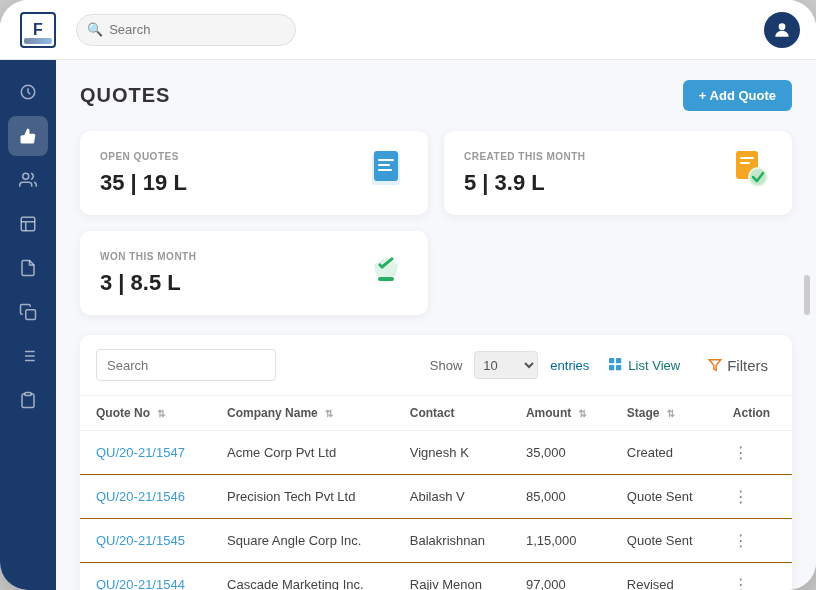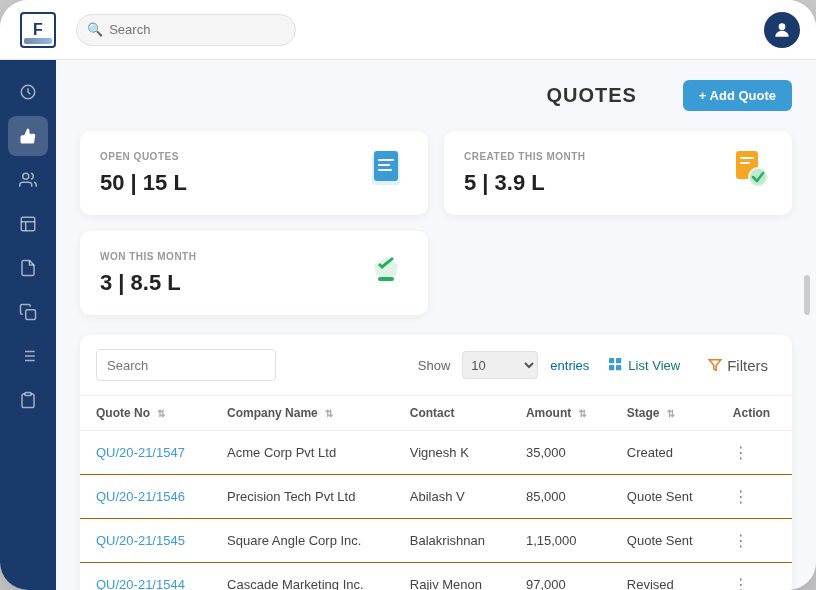--- a/index.html
+++ b/index.html
@@ -152,21 +152,21 @@
       flex: 1;
       background: #f7f8fc;
       overflow-y: auto;
       padding: 20px 24px;
     }
 
     
     .page-header {
       display: flex;
       align-items: center;
-      justify-content: flex-end;
+      justify-content: space-between;
       margin-bottom: 20px;
     }
 
     .page-title {
       font-size: 20px;
       font-weight: 700;
       color: #333;
       letter-spacing: 1px;
     }
 
@@ -251,21 +251,21 @@
       outline: none;
     }
 
     .show-label {
       font-size: 13px;
       color: #666;
       margin-left: auto;
     }
 
     .entries-select {
-      width: 76px;
+      width: 64px;
       height: 28px;
       border: 1px solid #e0e0e0;
       border-radius: 4px;
       font-size: 13px;
       padding: 0 4px;
       color: #555;
     }
 
     .entries-label {
       font-size: 13px;
@@ -463,21 +463,21 @@
       <div class="page-header">
         <h1 class="page-title">QUOTES</h1>
         <button class="add-btn">+ Add Quote</button>
       </div>
 
       <div class="stats-row">
 
         <div class="stat-card">
           <div class="stat-card-left">
             <div class="stat-label">OPEN QUOTES</div>
-            <div class="stat-value">50 | 15 L</div>
+            <div class="stat-value">35 | 19 L</div>
           </div>
           <div class="stat-icon">
             <svg width="44" height="44" viewBox="0 0 44 44">
               <rect x="8" y="6" width="28" height="32" rx="3" fill="#3a9bd5" opacity="0.15"></rect>
               <rect x="10" y="4" width="24" height="30" rx="3" fill="#3a9bd5"></rect>
               <rect x="14" y="12" width="16" height="2" rx="1" fill="white"></rect>
               <rect x="14" y="17" width="12" height="2" rx="1" fill="white"></rect>
               <rect x="14" y="22" width="14" height="2" rx="1" fill="white"></rect>
             </svg>
           </div>

